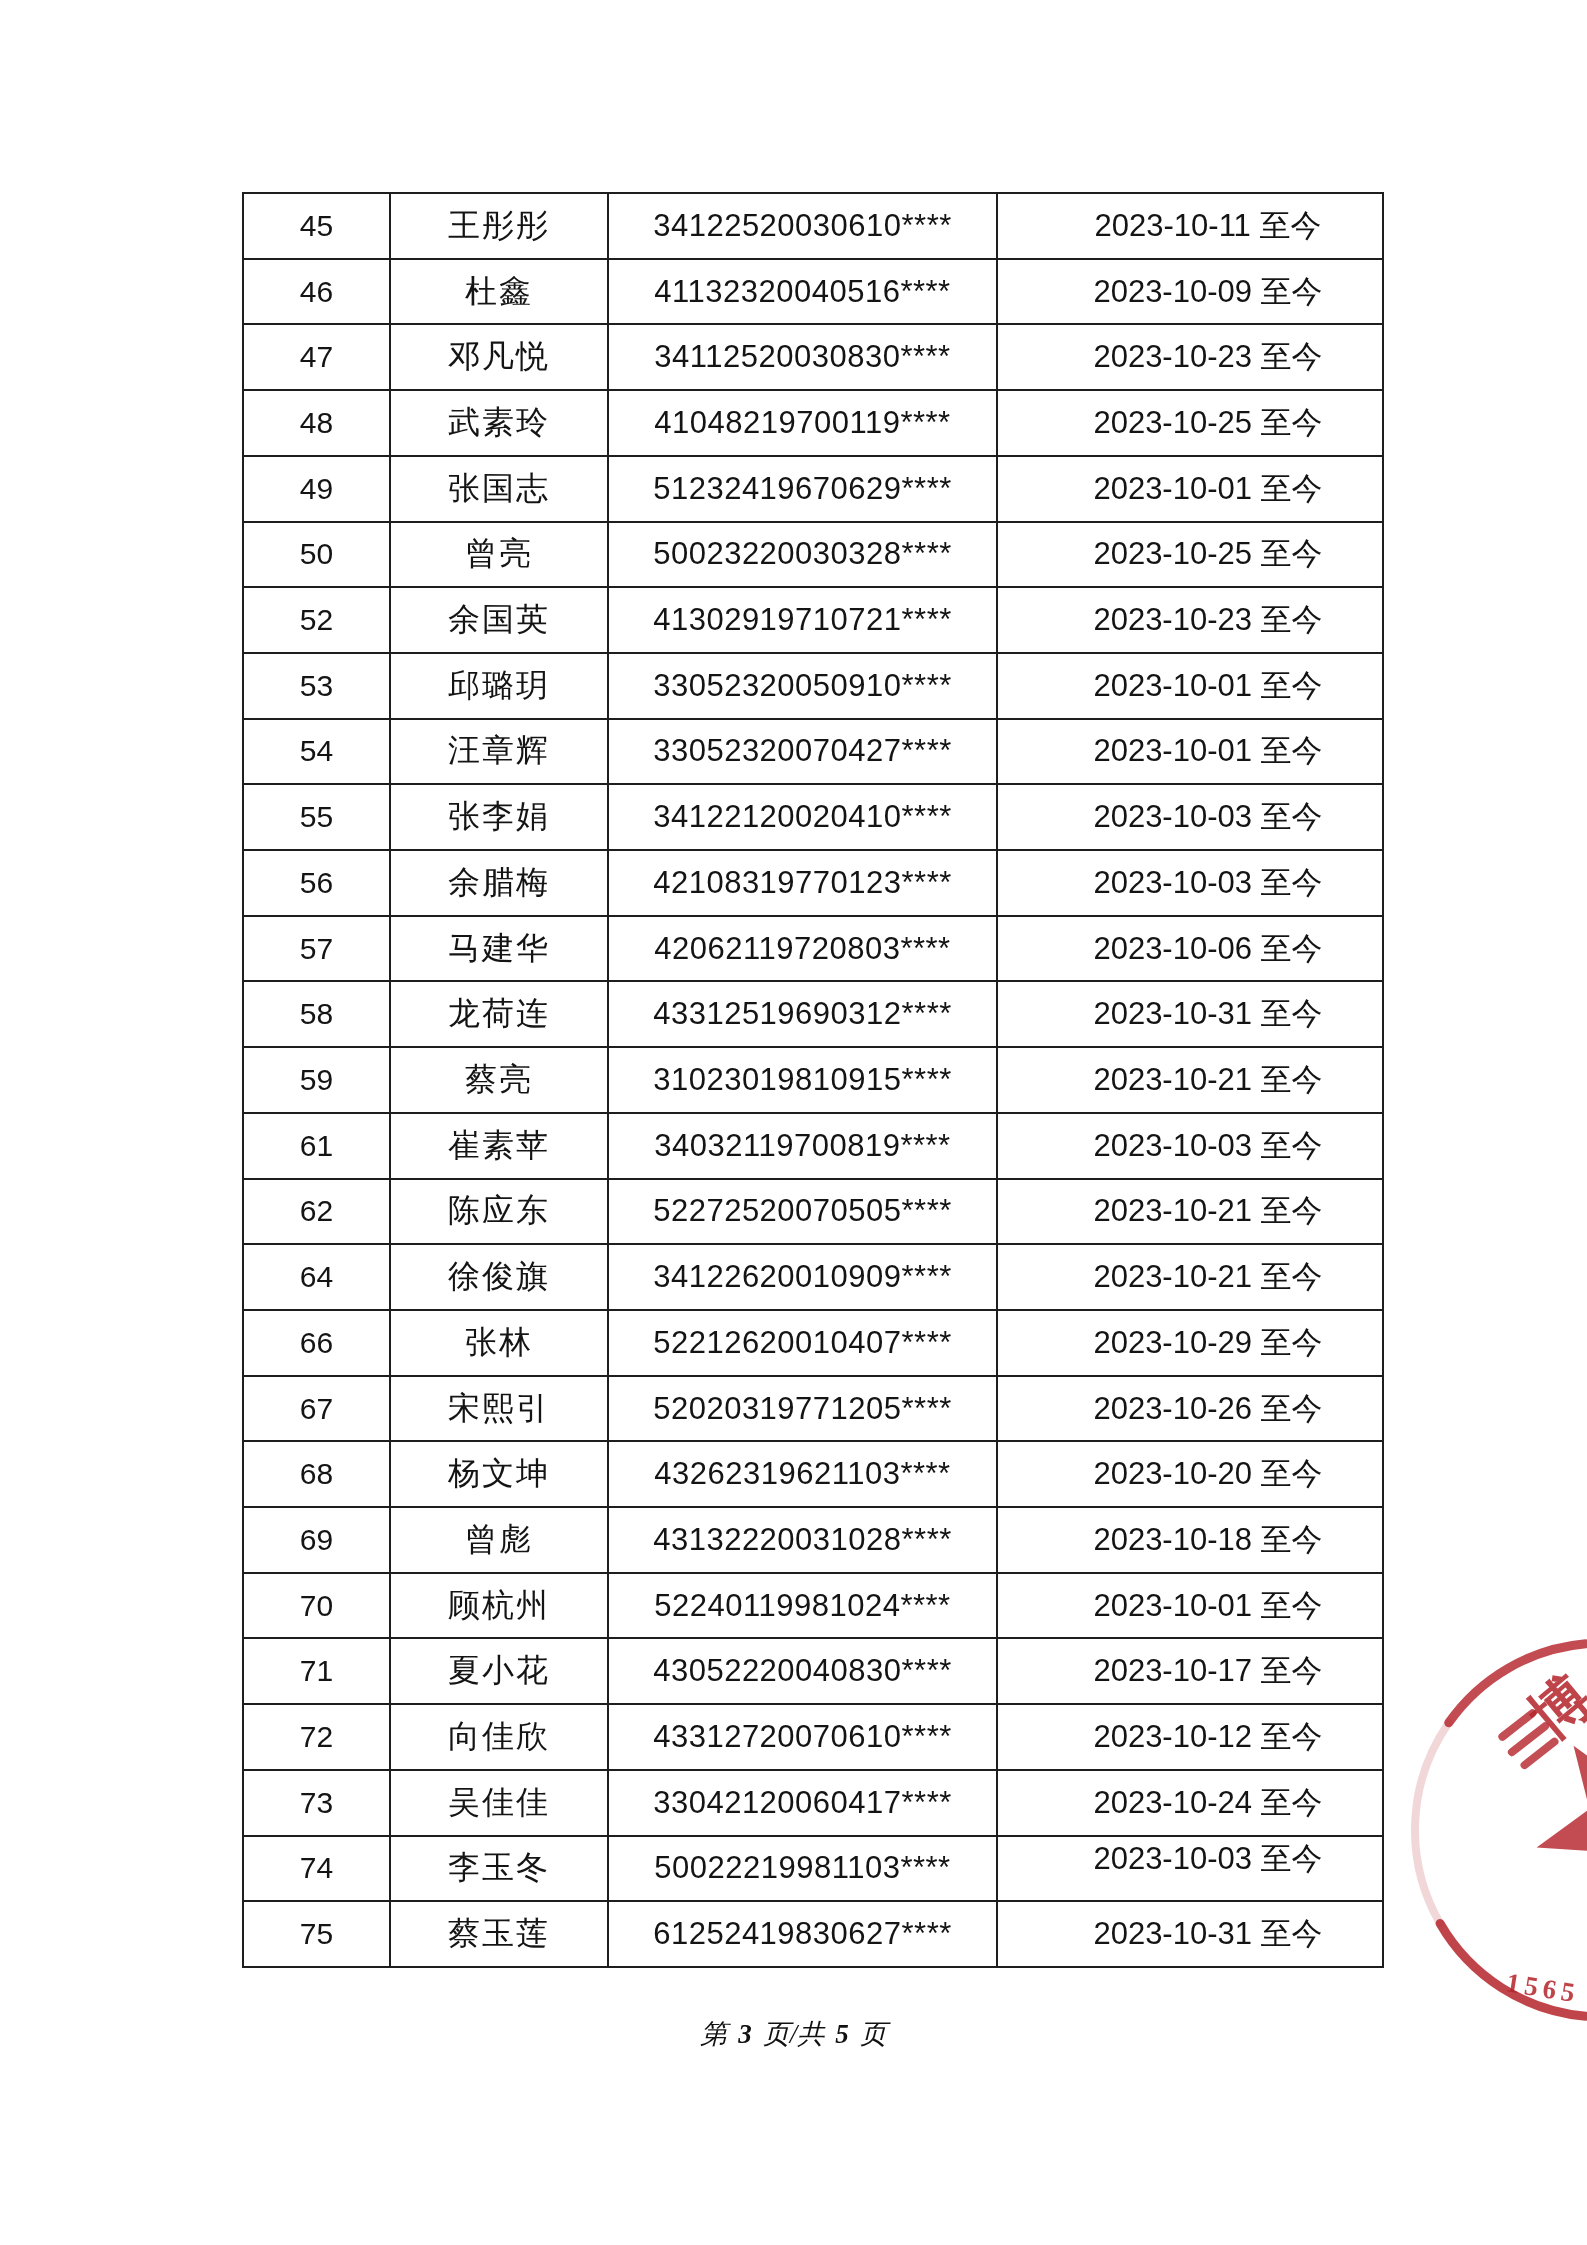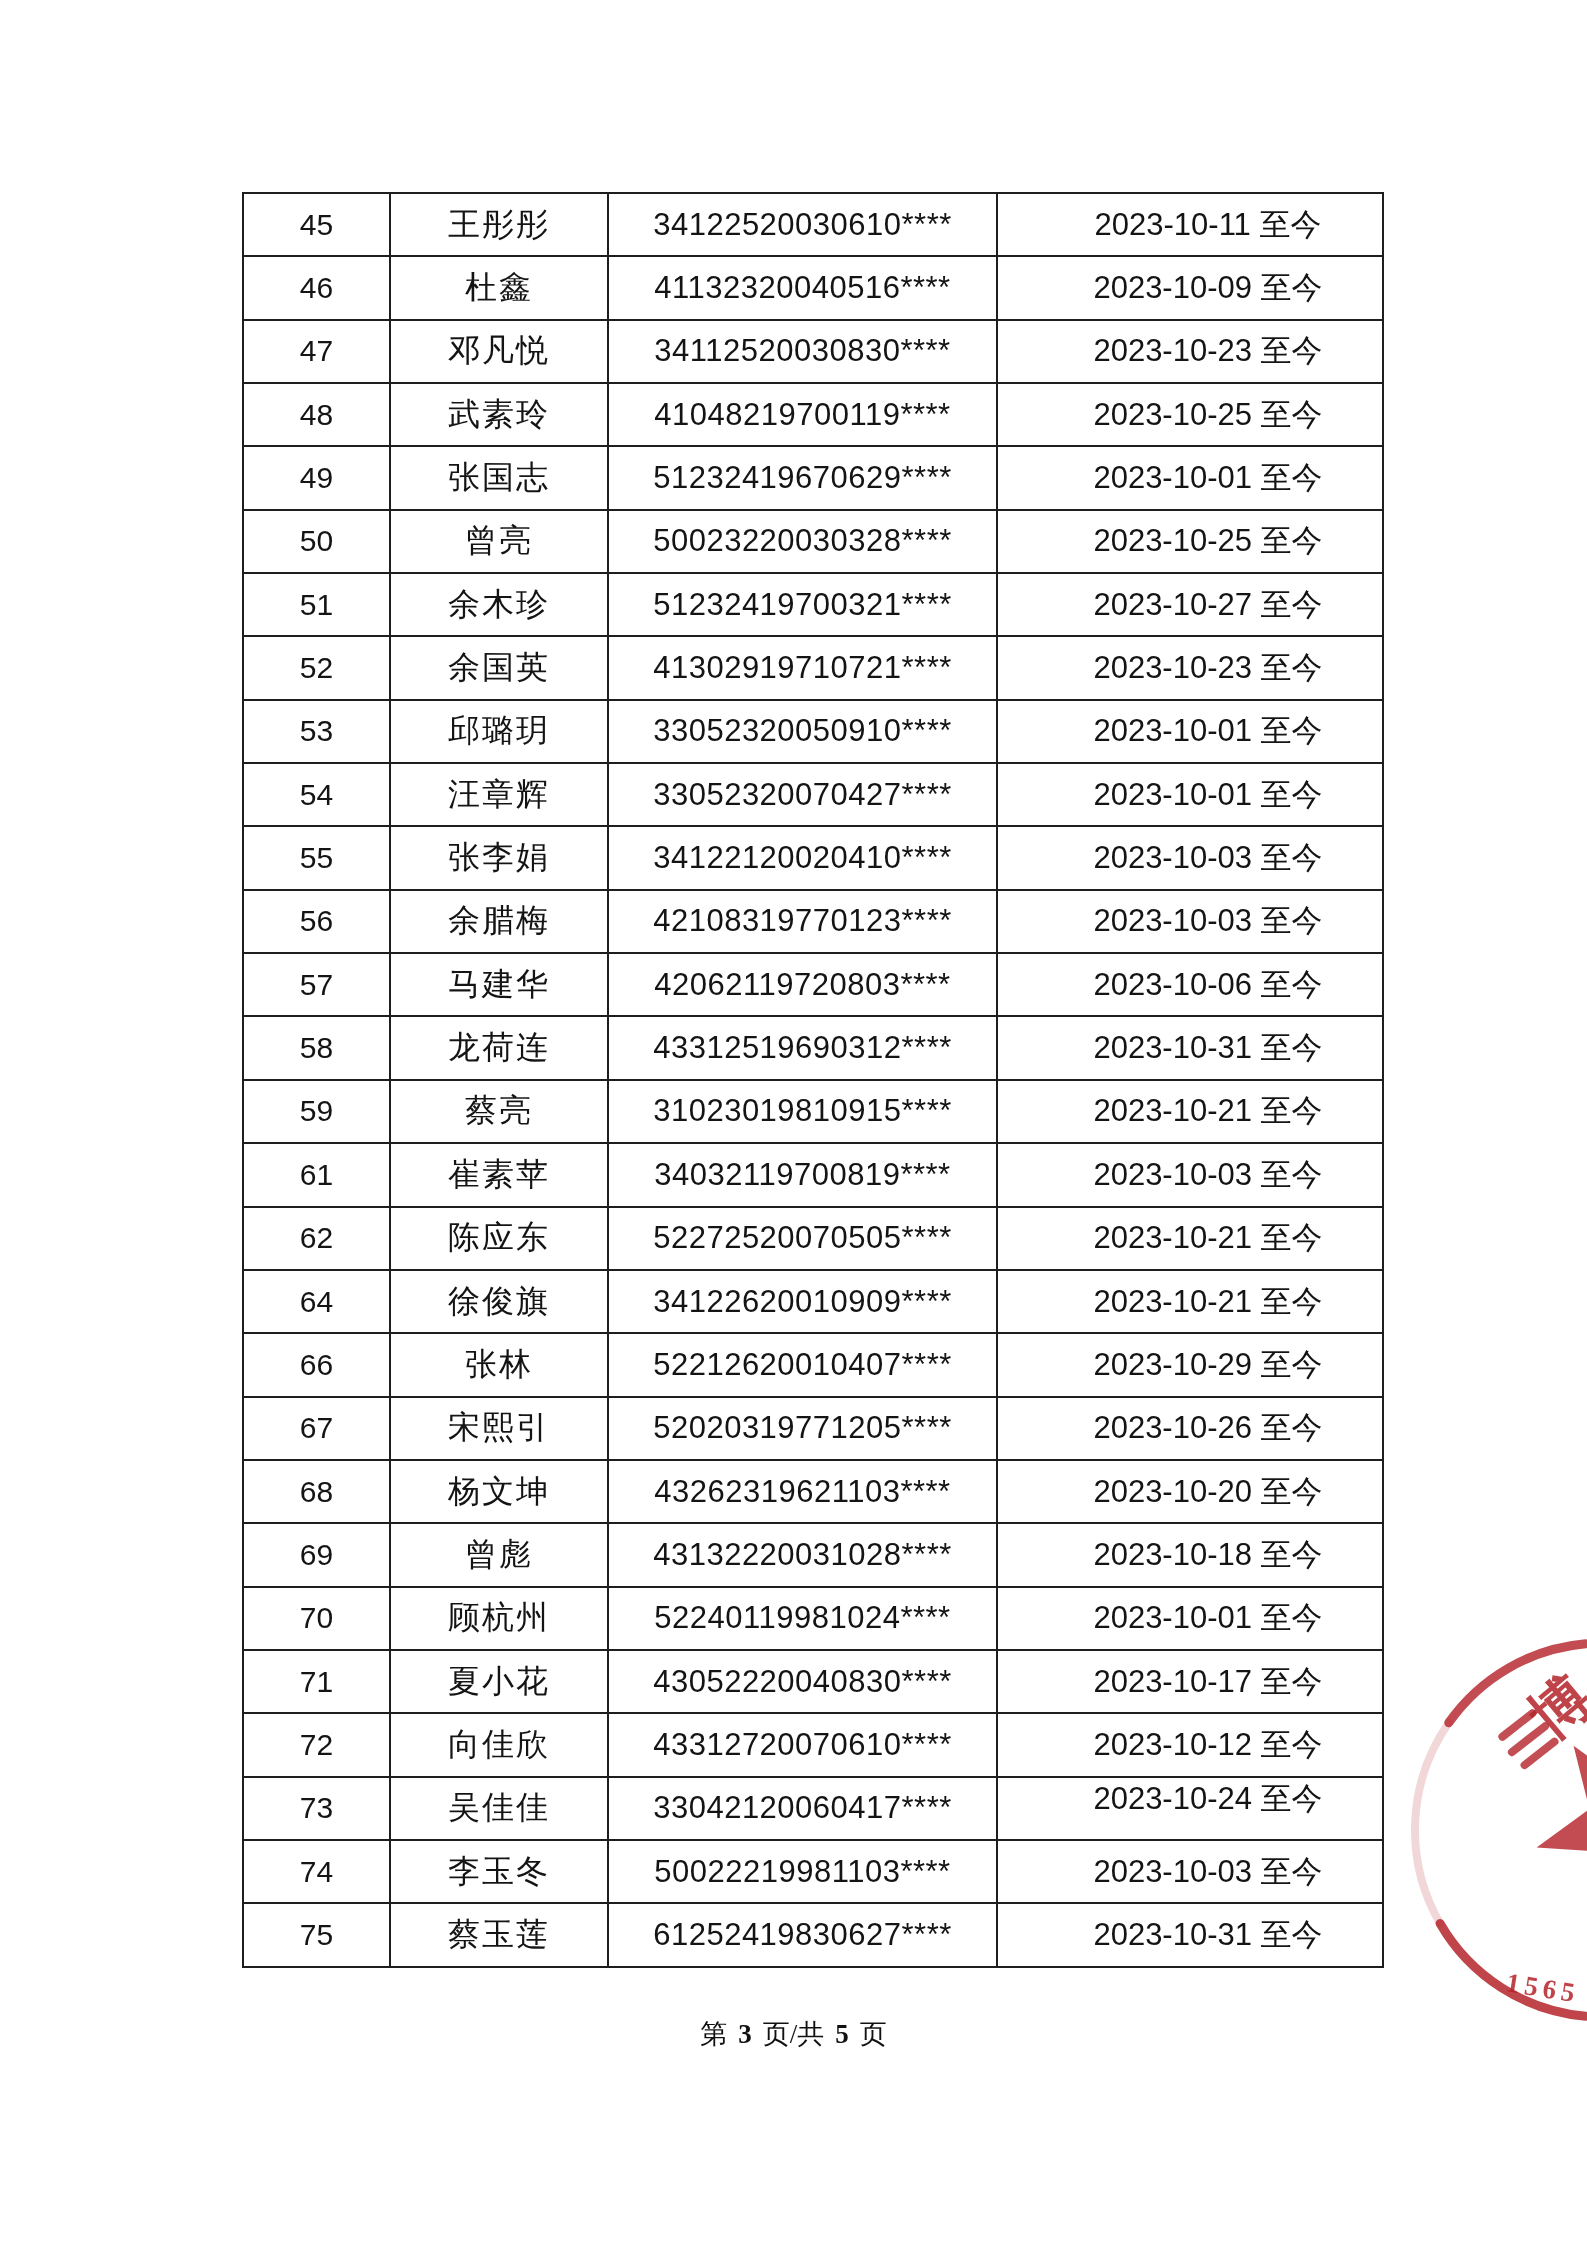--- a/index.html
+++ b/index.html
@@ -39,20 +39,21 @@
   table.roster-table tr:nth-child(26) td:nth-child(4) span {
     position: relative; top: -9px; display: inline-block;
   }
   .footer {
     position: absolute;
     left: 0; top: 2016px; width: 100%;
     text-align: center;
     font-family: "Liberation Serif", "DejaVu Serif", serif;
     font-size: 27px;
     color: #111111;
+    font-style: italic;
   }
   .footer span { margin: 0 3px; }
   .footer .num { font-weight: bold; margin: 0 8px; }
   .stamp {
     position: absolute;
     left: 1387px; top: 1580px;
     width: 200px; height: 460px;
   }
   .stamp text { font-family: "Liberation Serif", "DejaVu Serif", serif; }
 </style>
@@ -99,26 +100,20 @@
           <td><span>51232419670629****</span></td>
           <td><span>2023-10-01 至今</span></td>
         </tr>
         <tr>
           <td><span>50</span></td>
           <td><span>曾亮</span></td>
           <td><span>50023220030328****</span></td>
           <td><span>2023-10-25 至今</span></td>
         </tr>
         <tr>
-          <td><span>51</span></td>
-          <td><span>余木珍</span></td>
-          <td><span>51232419700321****</span></td>
-          <td><span>2023-10-27 至今</span></td>
-        </tr>
-        <tr>
           <td><span>52</span></td>
           <td><span>余国英</span></td>
           <td><span>41302919710721****</span></td>
           <td><span>2023-10-23 至今</span></td>
         </tr>
         <tr>
           <td><span>53</span></td>
           <td><span>邱璐玥</span></td>
           <td><span>33052320050910****</span></td>
           <td><span>2023-10-01 至今</span></td>

